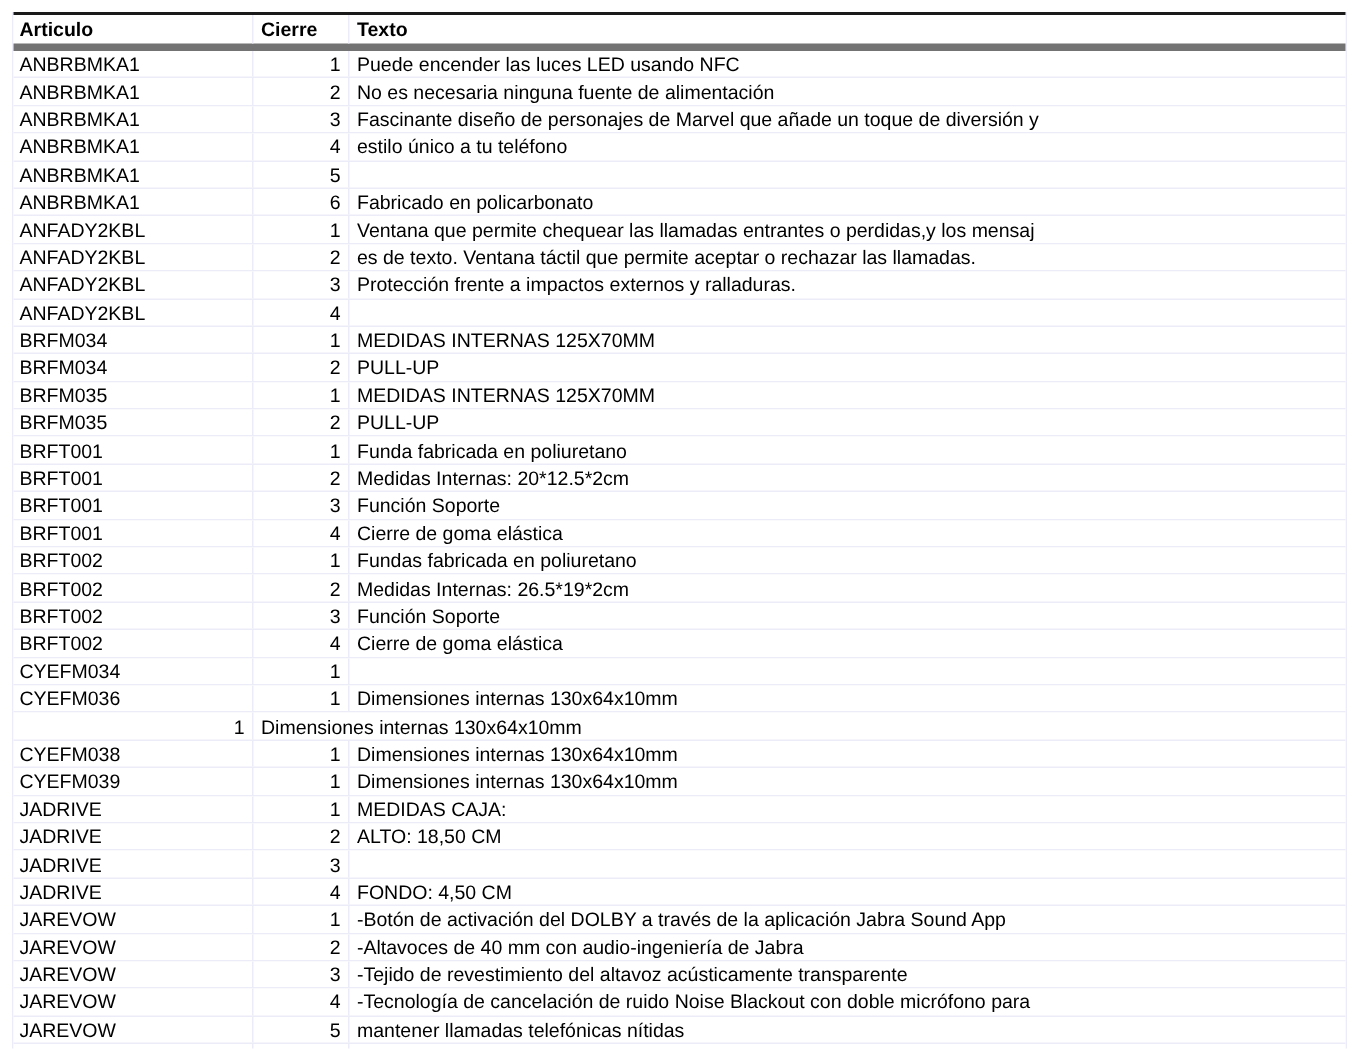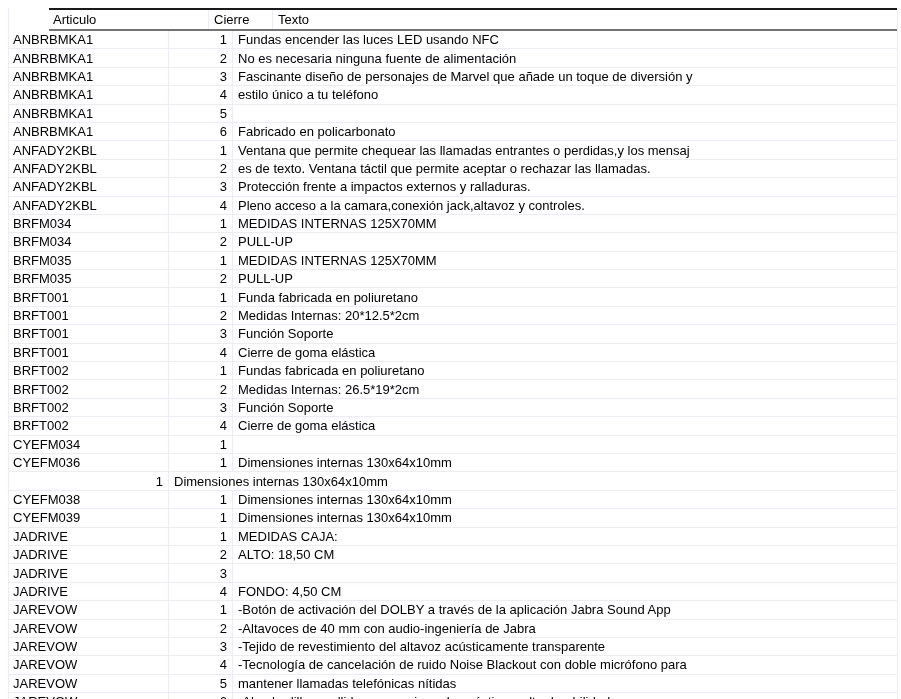--- a/index.html
+++ b/index.html
@@ -30,23 +30,22 @@
     height: 17.4px;
     border-bottom: 1px solid #ececf8;
     background: #ffffff;
     font-size: 13px;
     line-height: 17px;
     white-space: nowrap;
   }
   .row.header {
     height: 19px;
     border-top: 2px solid #1a1a1a;
-    border-bottom: 2px solid #737373;
-    font-weight: normal;
-    margin-left: 40px;
+    border-bottom: 5px solid #737373;
+    font-weight: bold;
   }
   .cell {
     height: 100%;
     display: flex;
     align-items: center;
     overflow: hidden;
     box-sizing: border-box;
   }
   .cell.articulo {
     padding-left: 4px;
@@ -72,21 +71,21 @@
 <div class="sheet">
   <div class="row header">
     <div class="cell articulo">Articulo</div>
     <div class="cell linea">Cierre</div>
     <div class="cell texto">Texto</div>
   </div>
   <div id="table-body">
   <div class="row">
     <div class="cell articulo">ANBRBMKA1</div>
     <div class="cell linea">1</div>
-    <div class="cell texto">Fundas encender las luces LED usando NFC</div>
+    <div class="cell texto">Puede encender las luces LED usando NFC</div>
   </div>
 
   <div class="row">
     <div class="cell articulo">ANBRBMKA1</div>
     <div class="cell linea">2</div>
     <div class="cell texto">No es necesaria ninguna fuente de alimentación</div>
   </div>
 
   <div class="row">
     <div class="cell articulo">ANBRBMKA1</div>
@@ -125,21 +124,20 @@
 
   <div class="row">
     <div class="cell articulo">ANFADY2KBL</div>
     <div class="cell linea">3</div>
     <div class="cell texto">Protección frente a impactos externos y ralladuras.</div>
   </div>
 
   <div class="row">
     <div class="cell articulo">ANFADY2KBL</div>
     <div class="cell linea">4</div>
-    <div class="cell texto">Pleno acceso a la camara,conexión jack,altavoz y controles.</div>
   </div>
 
   <div class="row">
     <div class="cell articulo">BRFM034</div>
     <div class="cell linea">1</div>
     <div class="cell texto">MEDIDAS INTERNAS 125X70MM</div>
   </div>
 
   <div class="row">
     <div class="cell articulo">BRFM034</div>

